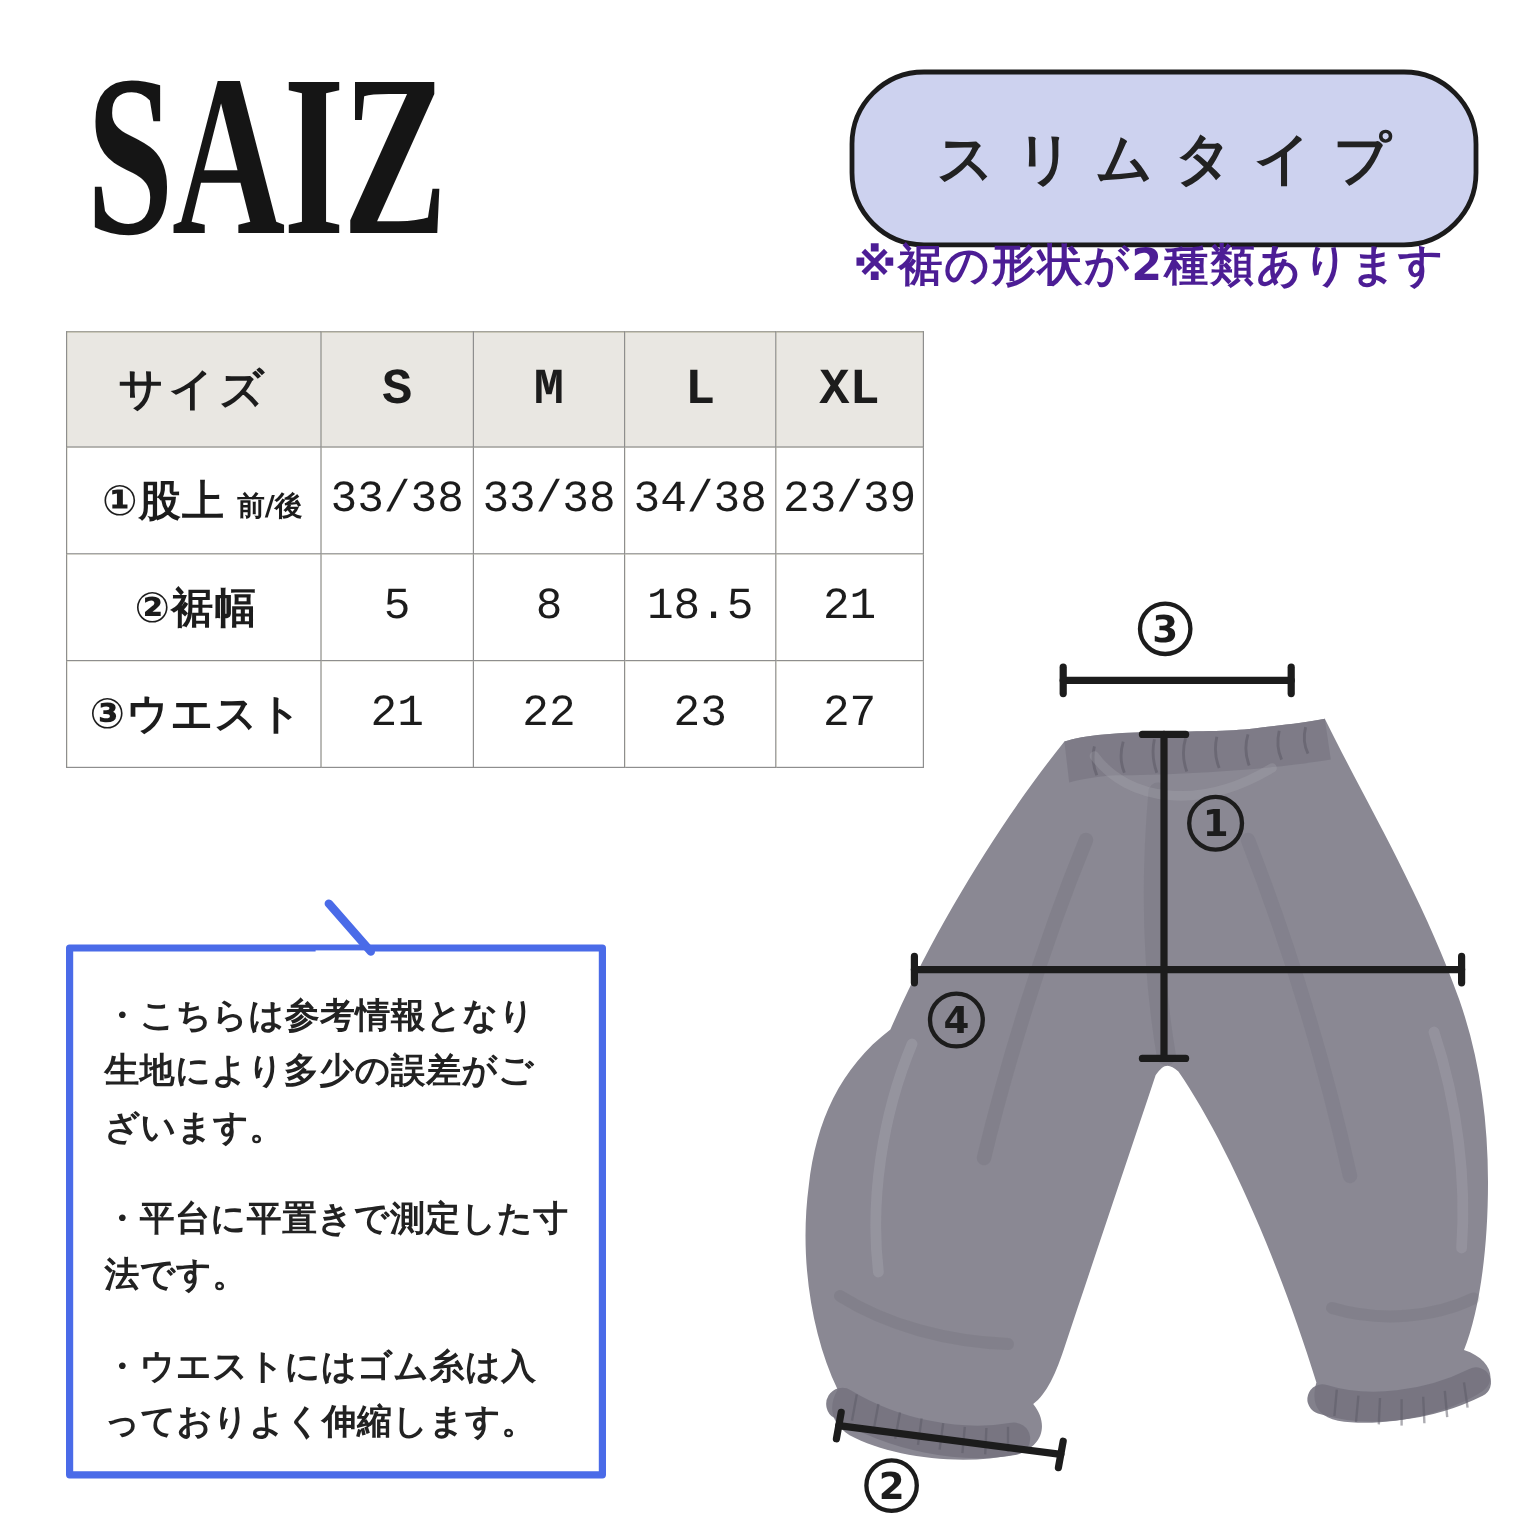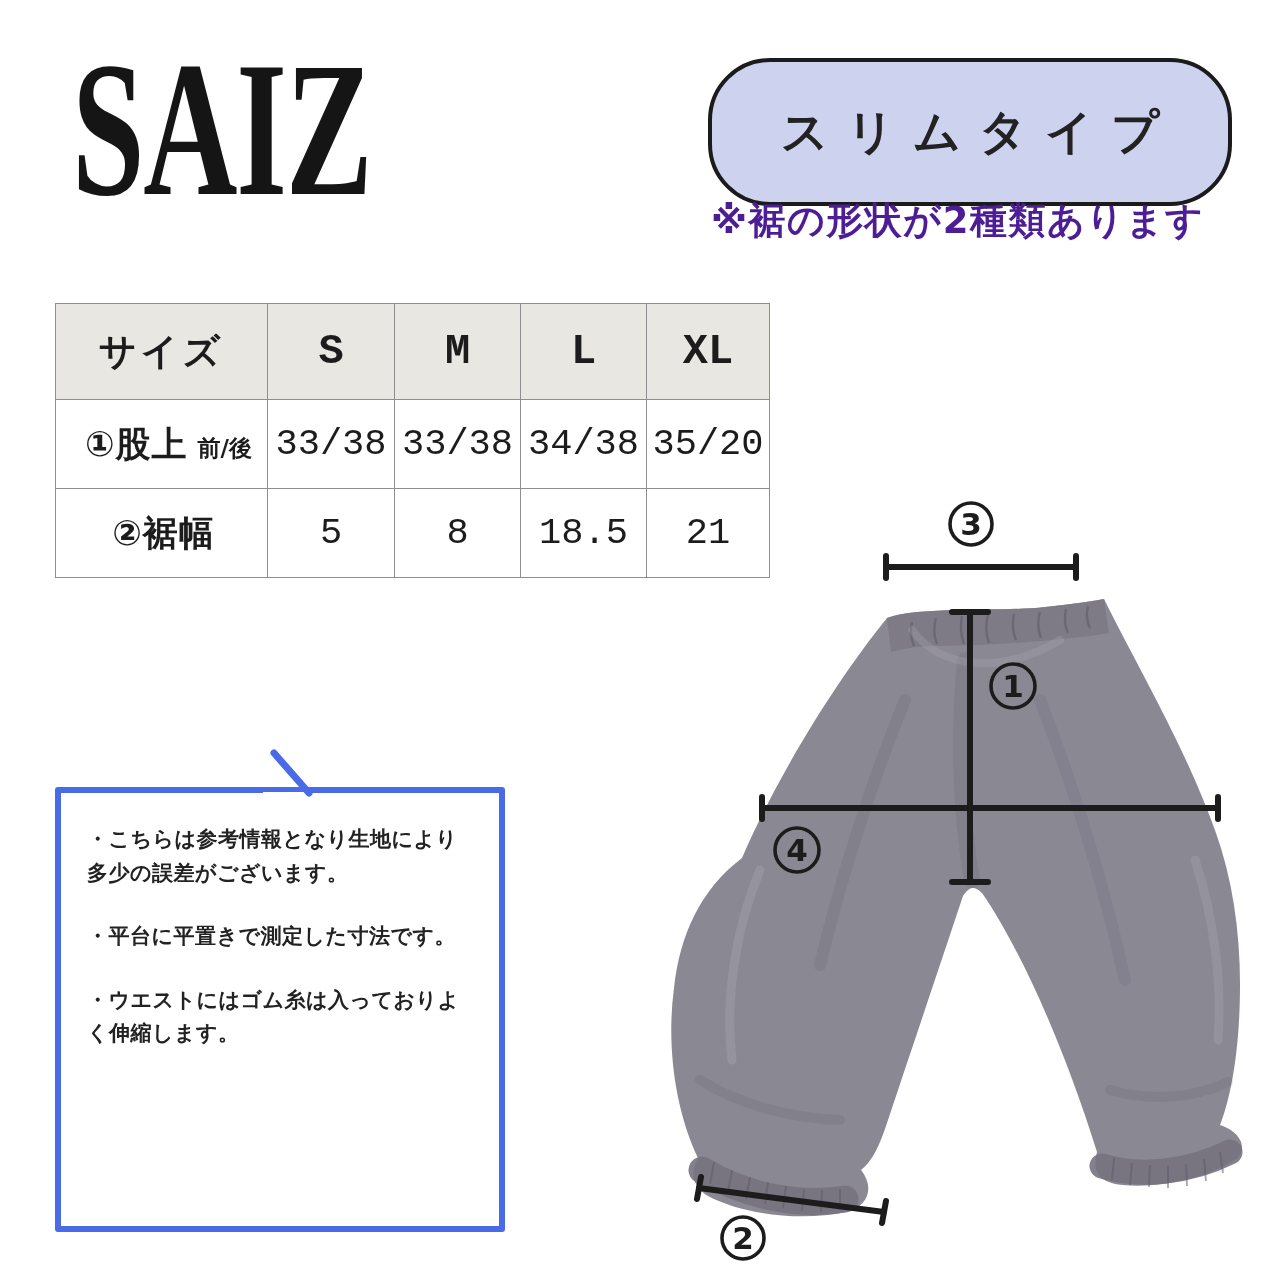--- a/index.html
+++ b/index.html
@@ -24,21 +24,21 @@
   .badge span{
     font-size:47px;font-weight:700;letter-spacing:18px;padding-left:18px;color:#222;
   }
   .notice{
     position:absolute;left:711px;top:196px;margin:0;
     font-size:37px;font-weight:700;letter-spacing:1.5px;color:#4c1d95;white-space:nowrap;
   }
   
   .size-table{
     position:absolute;left:55px;top:276px;width:714px;
-    border-collapse:collapse;table-layout:fixed;background:#fef9c3;margin-top:27px;
+    border-collapse:collapse;table-layout:fixed;background:#fef9c3;
   }
   .size-table th,.size-table td{
     border:1.5px solid #8e8e8e;text-align:center;vertical-align:middle;padding:0;
   }
   .size-table thead th{background:#e9e7e2;height:95px;}
   .size-table tbody td{height:88px;background:#ffffff;}
   .col-label{width:212px;}
   .col-s{width:127px;}.col-m{width:126px;}.col-l{width:126px;}.col-xl{width:123px;}
   .th-jp{font-size:37px;font-weight:700;letter-spacing:4px;}
   .th-size{font-family:"Liberation Mono","DejaVu Sans Mono",monospace;font-size:42px;font-weight:700;}
@@ -46,21 +46,21 @@
   .row-label{font-size:35px;font-weight:700;letter-spacing:1px;}
   .row-sublabel{font-size:23px;font-weight:700;margin-left:10px;}
   .cell-val{font-family:"Liberation Mono","DejaVu Sans Mono",monospace;font-size:37px;}
   
   .note-box{
     position:absolute;left:55px;top:787px;width:450px;height:445px;box-sizing:border-box;
     border:6px solid #4a6be8;border-radius:3px;background:#fff;
     padding:30px 24px 0 26px;
   }
   .note-box p{
-    margin:0 0 30px 0;font-size:21px;line-height:1.6;font-weight:600;
+    margin:0 0 30px 0;font-size:29px;line-height:1.6;font-weight:600;
     letter-spacing:.5px;color:#222;
   }
   .note-tail{position:absolute;left:200px;top:-48px;width:60px;height:57px;overflow:visible;}
   
   .pants-figure{position:absolute;left:640px;top:480px;width:640px;height:800px;}
   .mline{stroke:#1c1c1c;stroke-width:6;stroke-linecap:round;}
   .mcirc{fill:none;stroke:#1c1c1c;stroke-width:3.6;}
   .mnum{font-family:"DejaVu Sans","Liberation Sans",sans-serif;font-size:31px;font-weight:700;fill:#1c1c1c;text-anchor:middle;}
 </style>
 </head>
@@ -94,30 +94,39 @@
       </tr>
     </thead>
     <tbody>
       <tr>
         <td class="row-head">
           <span class="row-label">①股上</span><span class="row-sublabel">前/後</span>
         </td>
         <td class="cell-val">33/38</td>
         <td class="cell-val">33/38</td>
         <td class="cell-val">34/38</td>
-        <td class="cell-val">35/20</td>
+        <td class="cell-val">23/39</td>
       </tr>
       <tr>
         <td class="row-head">
           <span class="row-label">②裾幅</span><span class="row-sublabel"></span>
         </td>
         <td class="cell-val">5</td>
         <td class="cell-val">8</td>
         <td class="cell-val">18.5</td>
         <td class="cell-val">21</td>
+      </tr>
+      <tr>
+        <td class="row-head">
+          <span class="row-label">③ウエスト</span><span class="row-sublabel"></span>
+        </td>
+        <td class="cell-val">21</td>
+        <td class="cell-val">22</td>
+        <td class="cell-val">23</td>
+        <td class="cell-val">27</td>
       </tr>
     </tbody>
   </table>
 
   <div class="note-box">
     <svg class="note-tail" viewBox="0 0 60 57">
       <rect x="2" y="47" width="46" height="9" fill="#ffffff"></rect>
       <line x1="13" y1="8" x2="48" y2="48" stroke="#4a6be8" stroke-width="7" stroke-linecap="round"></line>
     </svg>
     <p>・こちらは参考情報となり生地により多少の誤差がございます。</p>

